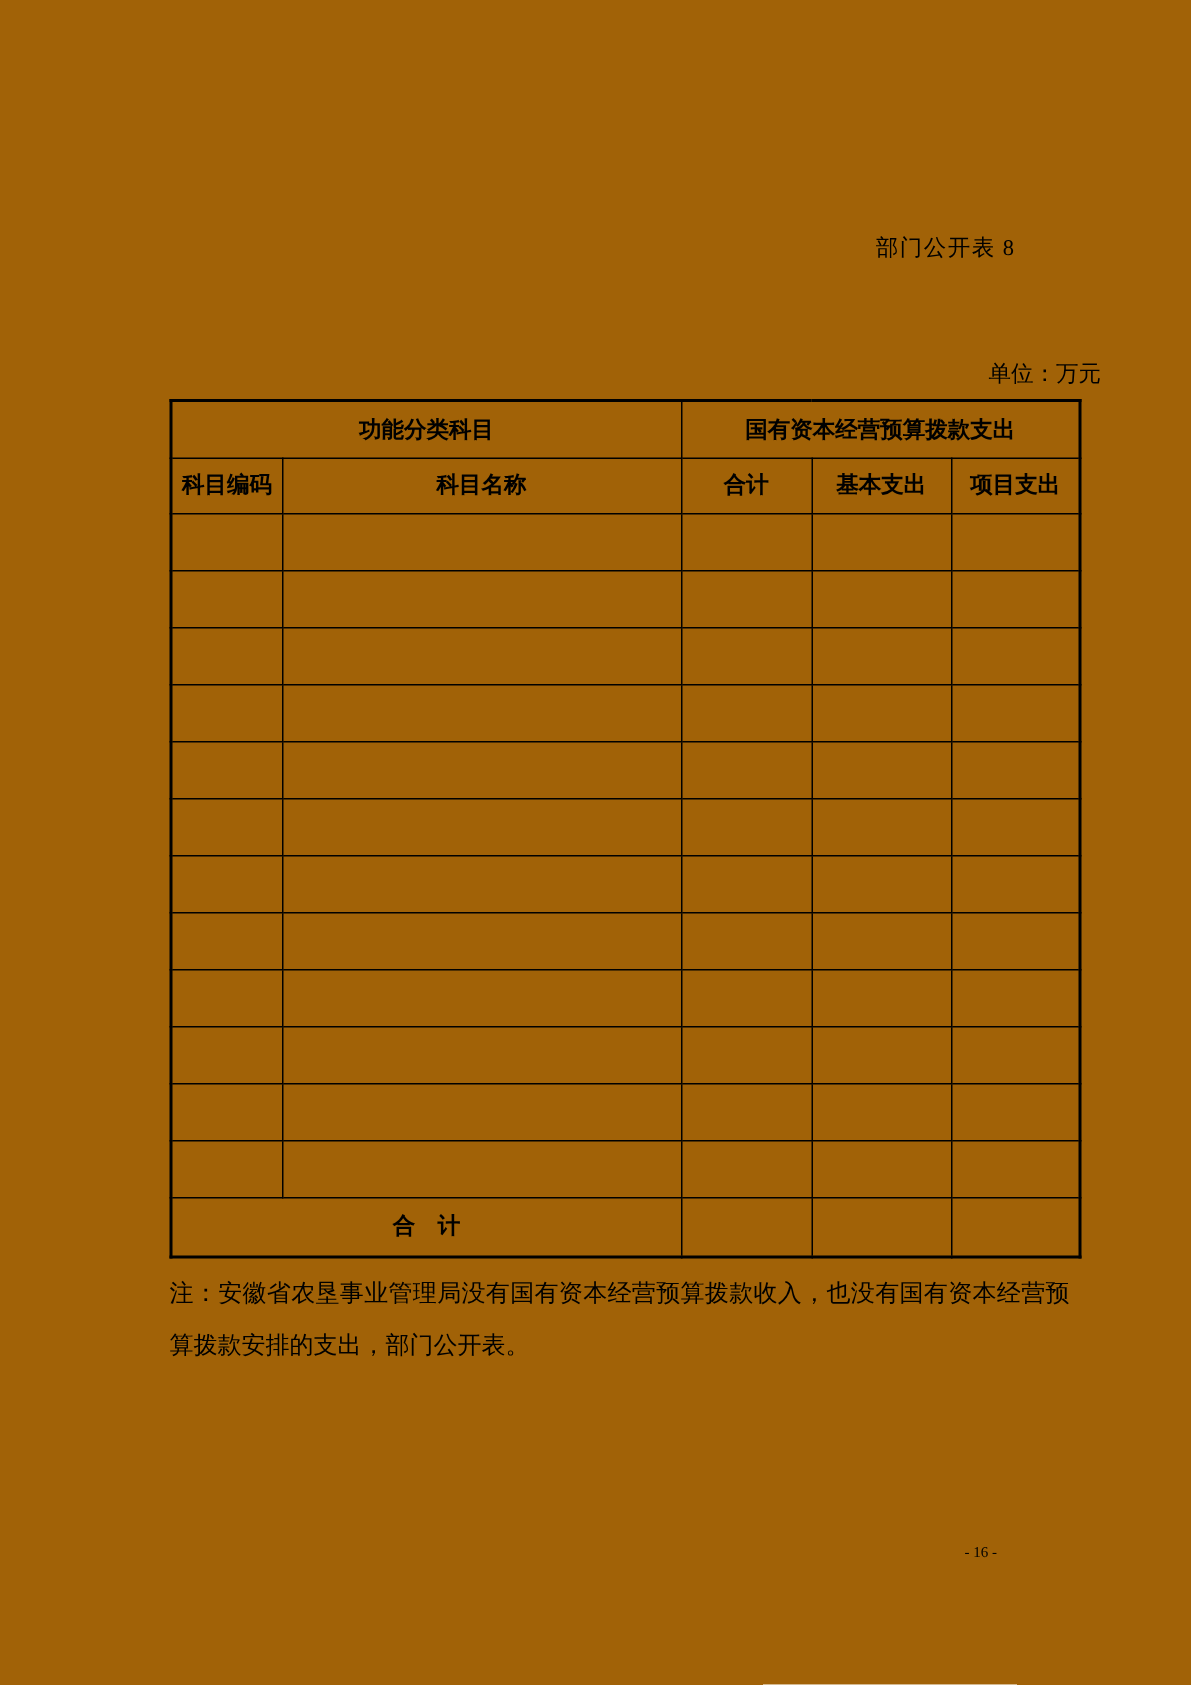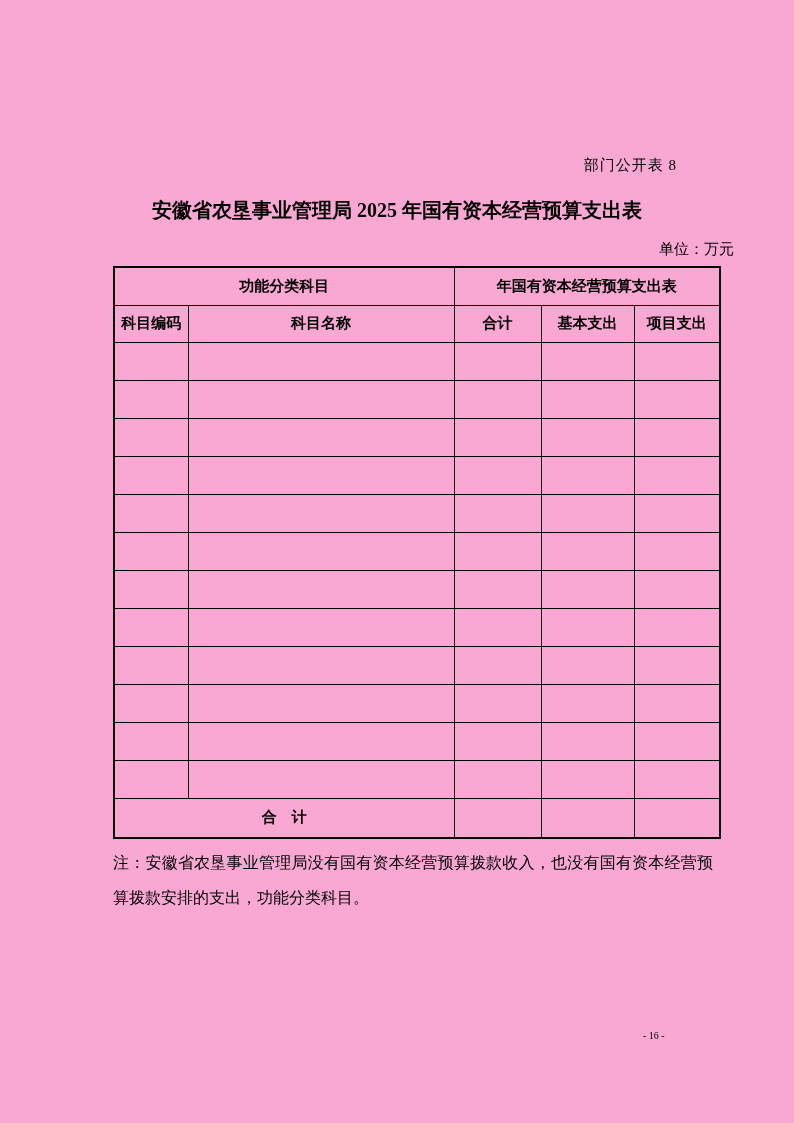--- a/index.html
+++ b/index.html
@@ -1,21 +1,21 @@
 <!DOCTYPE html>
 <html><head>
 <meta charset="utf-8">
 <style>
   * { margin: 0; padding: 0; box-sizing: border-box; }
   html, body { background: #ffffff; }
   .page {
     position: relative;
     width: 794px;
     height: 1123px;
-    background: #f9a8d4;
+    background: #a16207;
     color: #000000;
     font-family: "Liberation Serif", "DejaVu Serif", serif;
     overflow: hidden;
   }
   .corner-label {
     position: absolute;
     top: 156px;
     right: 117px;
     font-size: 15px;
     letter-spacing: 1px;
@@ -76,36 +76,35 @@
     font-size: 10px;
   }
 </style>
 </head>
 <body>
 
 <div class="page">
 
   <div class="corner-label">部门公开表 8</div>
 
-  <h1 class="doc-title">安徽省农垦事业管理局 2025 年国有资本经营预算支出表</h1>
 
   <div class="unit-label">单位：万元</div>
 
   <table class="budget-table">
     <colgroup>
       <col style="width:74px">
       <col style="width:266px">
       <col style="width:87px">
       <col style="width:93px">
       <col style="width:86px">
     </colgroup>
     <thead>
       <tr class="group-row">
         <th colspan="2">功能分类科目</th>
-        <th colspan="3">年国有资本经营预算支出表</th>
+        <th colspan="3">国有资本经营预算拨款支出</th>
       </tr>
       <tr class="col-row">
         <th>科目编码</th>
         <th>科目名称</th>
         <th>合计</th>
         <th>基本支出</th>
         <th>项目支出</th>
       </tr>
     </thead>
     <tbody>
@@ -197,17 +196,17 @@
     <tbody>
       <tr class="total-row">
         <td colspan="2" class="total-label">合 计</td>
         <td></td>
         <td></td>
         <td></td>
       </tr>
     </tbody>
   </table>
 
-  <p class="note">注：安徽省农垦事业管理局没有国有资本经营预算拨款收入，也没有国有资本经营预算拨款安排的支出，功能分类科目。</p>
+  <p class="note">注：安徽省农垦事业管理局没有国有资本经营预算拨款收入，也没有国有资本经营预算拨款安排的支出，部门公开表。</p>
 
   <div class="page-number">- 16 -</div>
 
 </div>
 
 </body></html>

